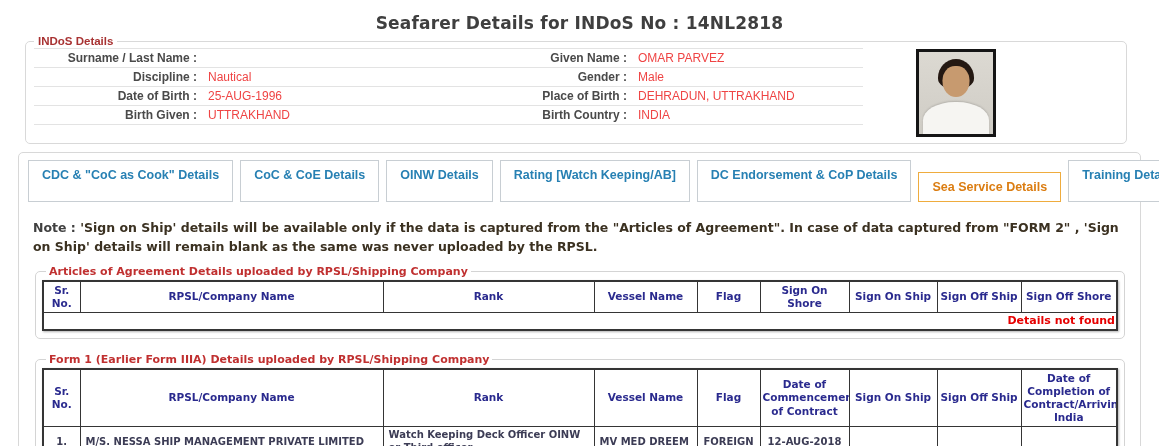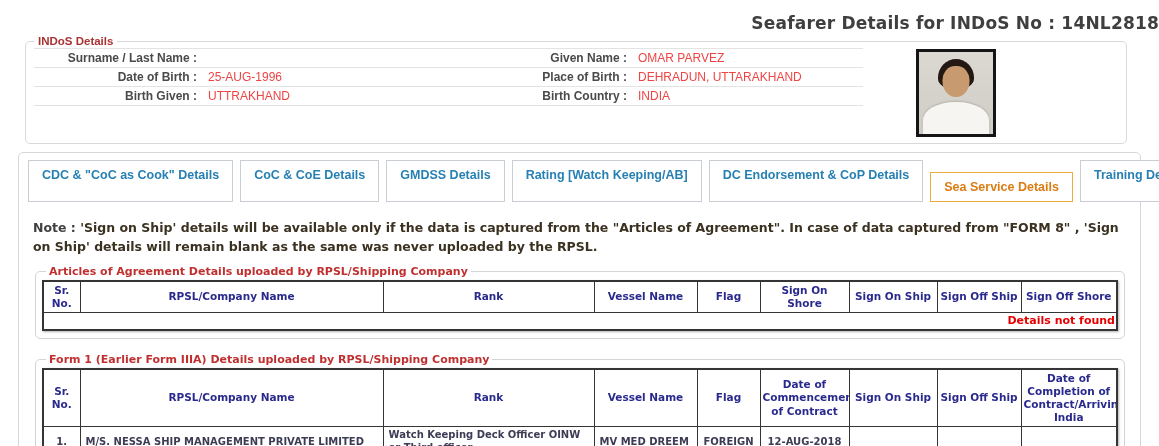--- a/index.html
+++ b/index.html
@@ -4,21 +4,21 @@
 <style>
   * { box-sizing: border-box; }
   html,body { margin:0; padding:0; background:#ffffff; }
   body {
     width:1159px; height:446px; overflow:hidden; position:relative;
     font-family:"Liberation Sans", sans-serif;
   }
 
   
   .page-title {
-    text-align:right; padding-top:13px;
+    text-align:center; padding-top:13px;
     font-family:"DejaVu Sans", sans-serif;
     font-weight:bold; font-size:17px; color:#3f3f3f; letter-spacing:.2px;
   }
 
   
   fieldset.indos {
     margin:2px 32px 0 25px; border:1px solid #d9d9d9; border-radius:5px;
     padding:0 8px 6px 8px;
   }
   fieldset.indos legend {
@@ -110,54 +110,60 @@
   <legend>INDoS Details</legend>
   <div class="indos-body">
     <div class="info-rows">
       <div class="info-row">
         <div class="lbl">Surname / Last Name :</div>
         <div class="val"></div>
         <div class="lbl">Given Name :</div>
         <div class="val">OMAR PARVEZ</div>
       </div>
       <div class="info-row">
+        <div class="lbl">Discipline :</div>
+        <div class="val">Nautical</div>
+        <div class="lbl">Gender :</div>
+        <div class="val">Male</div>
+      </div>
+      <div class="info-row">
         <div class="lbl">Date of Birth :</div>
         <div class="val">25-AUG-1996</div>
         <div class="lbl">Place of Birth :</div>
-        <div class="val">DEHRADUN, UTTARAKHAND</div>
+        <div class="val">DEHRADUN, UTTRAKHAND</div>
       </div>
       <div class="info-row">
         <div class="lbl">Birth Given :</div>
         <div class="val">UTTRAKHAND</div>
         <div class="lbl">Birth Country :</div>
         <div class="val">INDIA</div>
       </div>
     </div>
     <div class="photo-wrap">
       <div class="hair"></div>
       <div class="face"></div>
       <div class="shirt"></div>
     </div>
   </div>
 </fieldset>
 
 <div class="tab-panel">
   <div class="tabs">
     <div class="tab">CDC &amp; "CoC as Cook" Details</div>
     <div class="tab">CoC &amp; CoE Details</div>
-    <div class="tab">GMDSS Details</div>
+    <div class="tab">OINW Details</div>
     <div class="tab">Rating [Watch Keeping/AB]</div>
     <div class="tab">DC Endorsement &amp; CoP Details</div>
     <div class="tab active">Sea Service Details</div>
     <div class="tab">Training Details</div>
 
   </div>
 
   <div class="note">
-    <span class="note-prefix">Note : </span><span>'Sign on Ship' details will be available only if the data is captured from the "Articles of Agreement". In case of data captured from "FORM 8" , 'Sign on Ship' details will remain blank as the same was never uploaded by the RPSL.</span>
+    <span class="note-prefix">Note : </span><span>'Sign on Ship' details will be available only if the data is captured from the "Articles of Agreement". In case of data captured from "FORM 2" , 'Sign on Ship' details will remain blank as the same was never uploaded by the RPSL.</span>
   </div>
 
   <fieldset class="tbl-fs aoa">
     <legend>Articles of Agreement Details uploaded by RPSL/Shipping Company</legend>
     <table class="dg">
       <colgroup>
         <col style="width:37px">
           <col style="width:303px">
           <col style="width:211px">
         <col style="width:103px">

